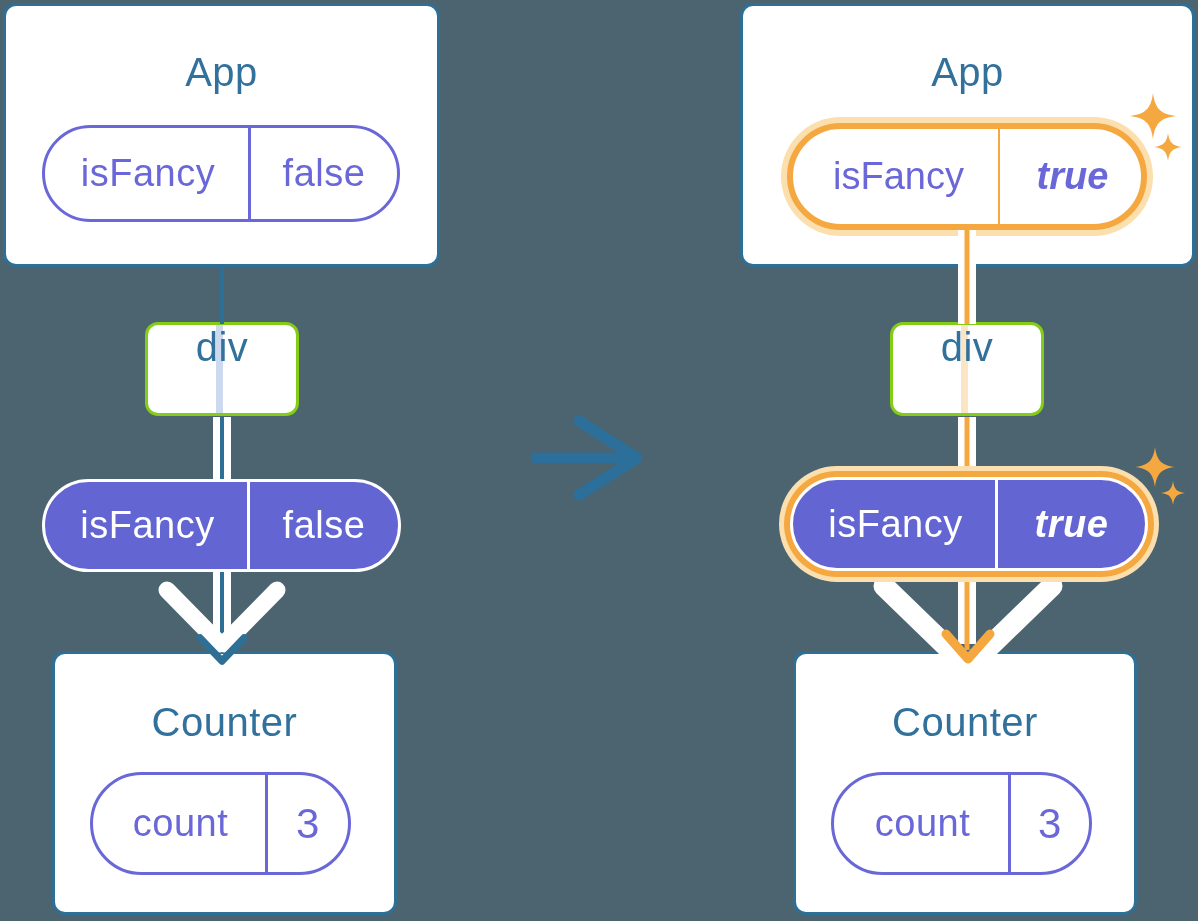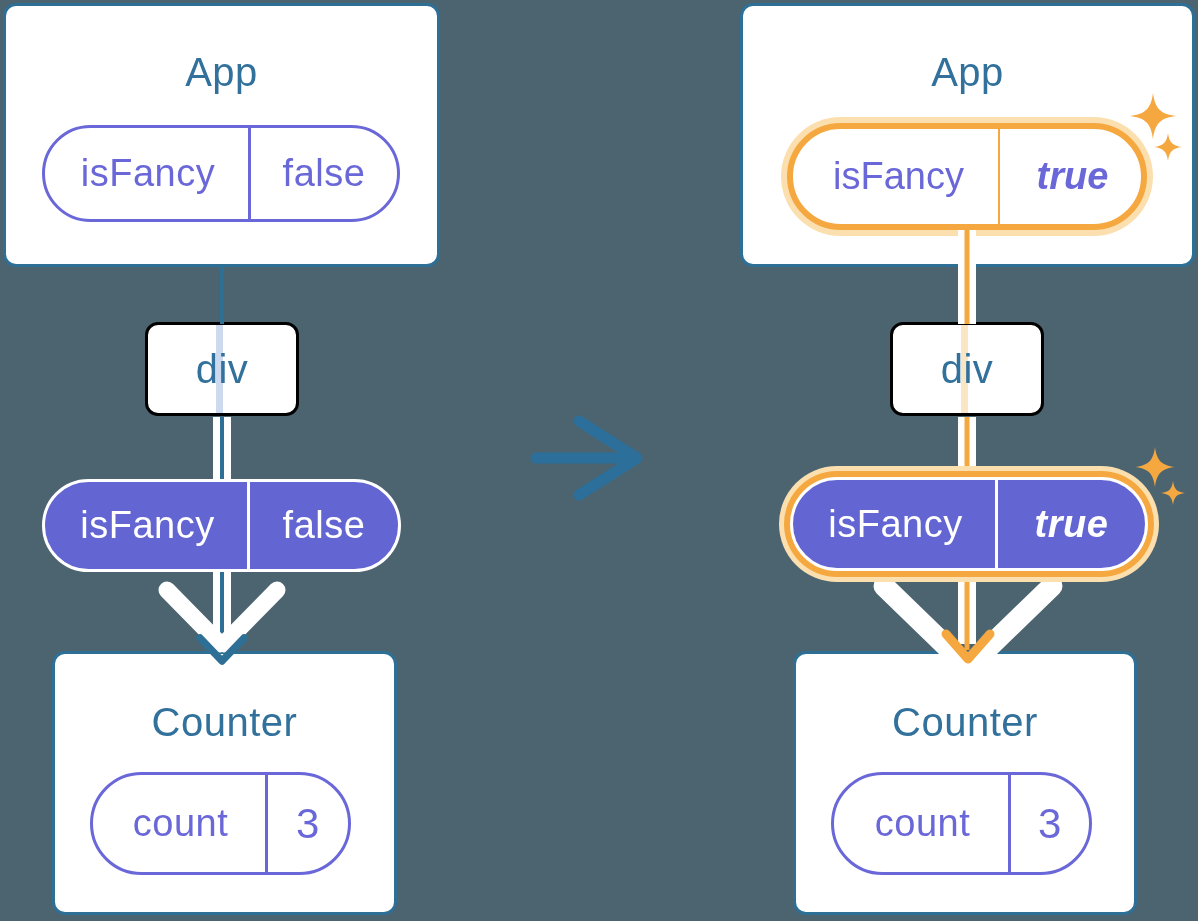--- a/index.html
+++ b/index.html
@@ -31,22 +31,22 @@
   }
   .purple-pill .seg{color:#fff;font-size:38px;font-weight:500;letter-spacing:.5px;}
   .orange-ring{
     border:6px solid #F5A83F;border-radius:60px;
     box-shadow:0 0 0 6px #FBDFAE;
   }
   .purple-orange-ring{
     box-shadow:0 0 0 6px #F5A83F,0 0 0 11px #FBDFAE;
   }
   .div-node{
-    position:absolute;background:#fff;border:3px solid #000000;border-radius:13px;
-    box-sizing:border-box;display:flex;align-items:center;justify-content:center;z-index:1;
+    position:absolute;background:#fff;border:3px solid #84cc16;border-radius:13px;
+    box-sizing:border-box;display:flex;justify-content:center;z-index:1;
   }
   .div-node .stripe{position:absolute;top:0;bottom:0;width:7px;}
   .div-node .lbl{
     position:relative;font-size:40px;font-weight:500;color:#31719C;letter-spacing:.5px;
   }
   .bold{font-weight:700 !important;font-style:italic;}
   #connectors{position:absolute;left:0;top:0;z-index:2;pointer-events:none;}
 </style>
 </head>
 <body>

